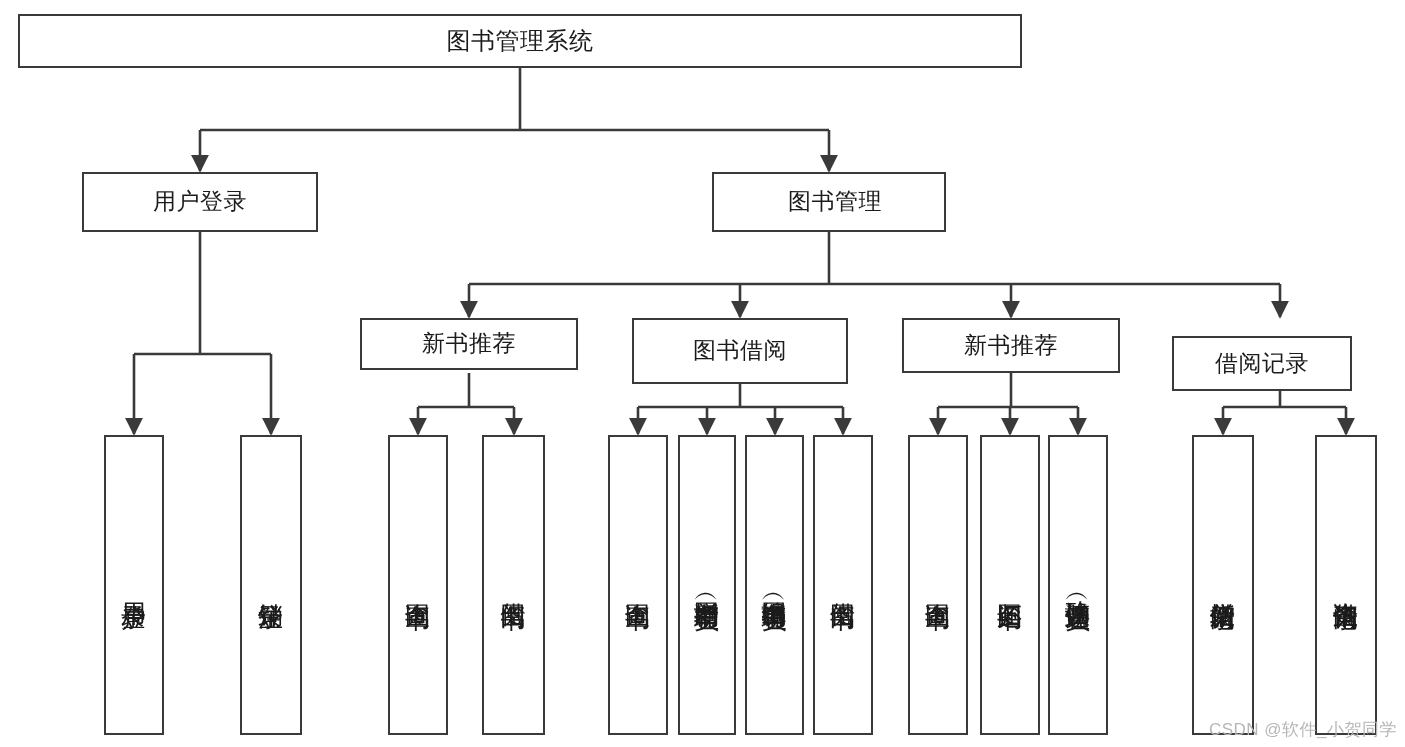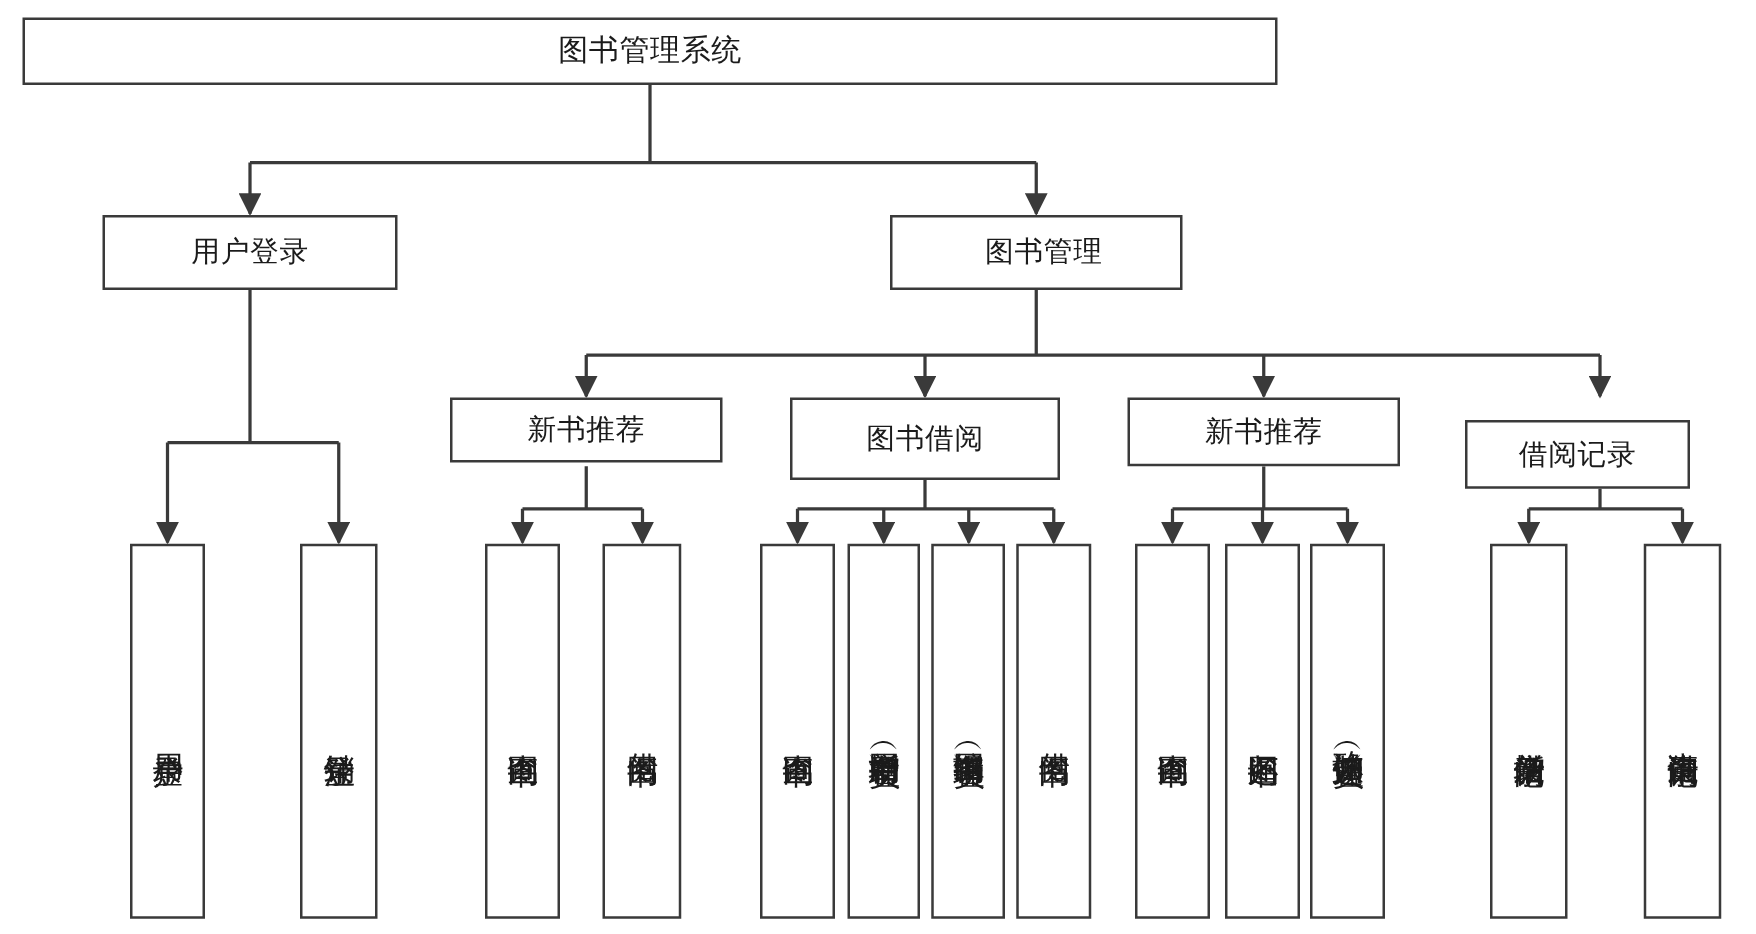--- a/index.html
+++ b/index.html
@@ -178,13 +178,14 @@
         <span class="lbl">确认归还（管理员）</span>
       </div>
       <div class="node v" style="left: 1192px; top: 435px; width: 62px; height: 300px;">
         <span class="lbl">新增借阅记录</span>
       </div>
       <div class="node v" style="left: 1315px; top: 435px; width: 62px; height: 300px;">
         <span class="lbl">查询借阅记录</span>
       </div>
     </div>
 
+  <div class="watermark">CSDN @软件_小贺同学</div>
 </div>
 
 </body></html>

